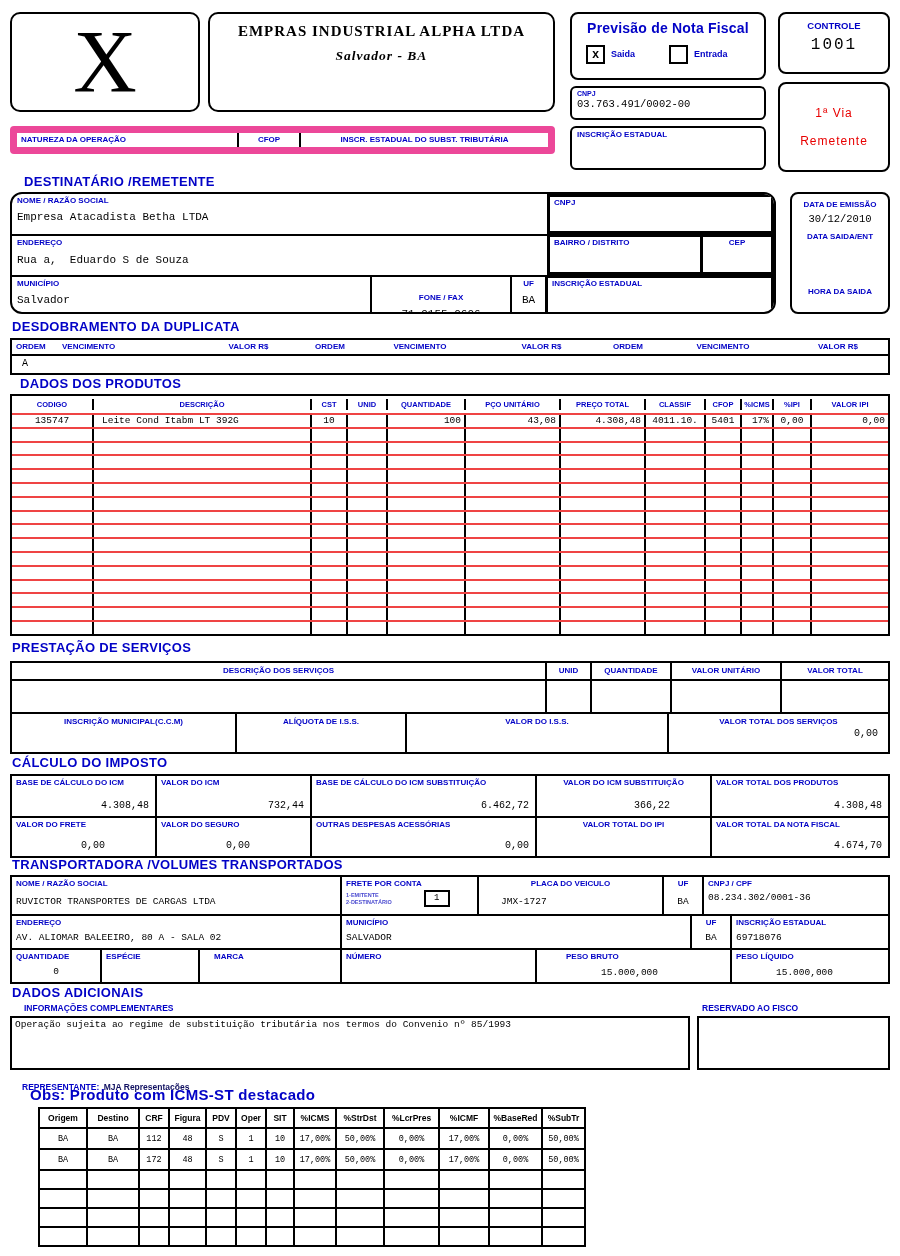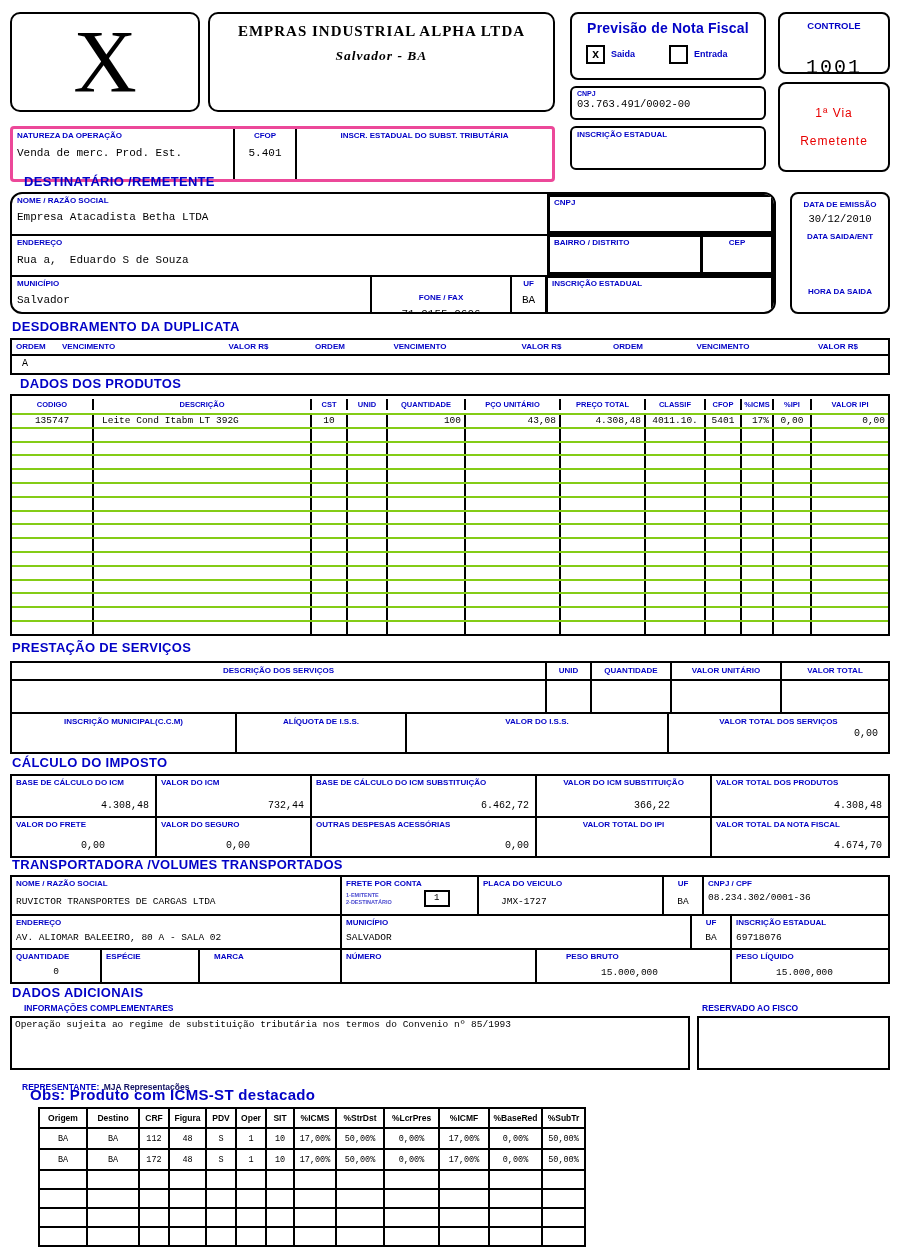--- a/index.html
+++ b/index.html
@@ -16,21 +16,21 @@
 .rbox { border:2px solid #000; border-radius:10px; }
 .row { display:flex; }
 .cell { border-right:2px solid #000; padding:2px 4px; overflow:hidden; }
 .cell.last { border-right:none; }
 .thk { border:3px solid #000; }
 .tr { text-align:right; }
 .tc { text-align:center; }
 
 .grid { border:2px solid #000; }
 .phead { display:flex; height:17px; align-items:center; }
-.prow { display:flex; height:13.8px; border-top:2px solid #84cc16; }
+.prow { display:flex; height:13.8px; border-top:2px solid #ef4444; }
 .pc { border-right:2px solid #000; overflow:hidden; font-family:"Liberation Mono",monospace; font-size:9.5px; line-height:11px; padding:0 3px; white-space:pre; }
 .pc:last-child { border-right:none; }
 .phead .pc { font-family:"Liberation Sans",sans-serif; color:#0202c6; font-weight:bold; font-size:7.5px; display:flex; align-items:center; justify-content:center; padding:0 1px; }
 .w0{width:82px}.w1{width:218px}.w2{width:36px}.w3{width:40px}.w4{width:78px}
 .w5{width:95px}.w6{width:85px}.w7{width:60px}.w8{width:36px}.w9{width:32px}.w10{width:38px}.w11{flex:1}
 
 .ft { border:2px solid #000; width:548px; }
 .ftr { display:flex; border-top:2px solid #000; height:19px; }
 .ftr.hd { border-top:none; height:18px; }
 .ftr.dat { height:21px; }
@@ -64,34 +64,34 @@
   <div style="display:flex;align-items:center;gap:6px;margin:9px 0 0 14px;">
     <span class="chk">x</span>
     <span class="lbl" style="font-size:9px;">Saida</span>
     <span class="chk" style="margin-left:28px;"></span>
     <span class="lbl" style="font-size:9px;">Entrada</span>
   </div>
 </div>
 
 <div class="abs rbox" style="left:778px;top:12px;width:112px;height:62px;border-radius:8px;text-align:center;">
   <div class="lbl c" style="font-size:9.5px;margin-top:7px;">CONTROLE</div>
-  <div class="val" style="font-size:20px;margin-top:24px;letter-spacing:2px;">1001</div>
+  <div class="val" style="font-size:16px;margin-top:4px;letter-spacing:2px;">1001</div>
 </div>
 
 <div class="abs rbox" style="left:570px;top:86px;width:196px;height:34px;border-radius:6px;padding:2px 5px;">
   <div class="lbl" style="font-size:7px;">CNPJ</div>
   <div class="val" style="font-size:10.5px;">03.763.491/0002-00</div>
 </div>
 
 <div class="abs rbox" style="left:778px;top:82px;width:112px;height:90px;border-radius:8px;text-align:center;">
   <div class="red" style="font-size:12px;letter-spacing:1px;margin-top:22px;">1ª Via</div>
   <div class="red" style="font-size:12px;letter-spacing:1px;margin-top:14px;">Remetente</div>
 </div>
 
-<div class="abs" style="left:10px;top:126px;width:545px;height:56px;border:3px solid #ec4899;border-radius:4px;display:flex;">
+<div class="abs" style="left:10px;top:126px;width:545px;height:28px;border:7px solid #ec4899;border-radius:4px;display:flex;">
   <div class="cell" style="width:222px;">
     <div class="lbl">NATUREZA DA OPERAÇÃO</div>
     <div class="val" style="margin-top:7px;">Venda de merc. Prod. Est.</div>
   </div>
   <div class="cell tc" style="width:62px;">
     <div class="lbl c">CFOP</div>
     <div class="val" style="margin-top:7px;">5.401</div>
   </div>
   <div class="cell last tc" style="flex:1;">
     <div class="lbl c">INSCR. ESTADUAL DO SUBST. TRIBUTÁRIA</div>
@@ -510,21 +510,21 @@
       <div class="lbl">FRETE POR CONTA</div>
       <div style="display:flex;align-items:center;margin-top:2px;">
         <div>
           <div class="lbl" style="font-size:5.5px;color:#4a4ad0;">1-EMITENTE</div>
           <div class="lbl" style="font-size:5.5px;color:#4a4ad0;">2-DESTINATÁRIO</div>
         </div>
         <div style="width:26px;height:17px;border:2px solid #000;margin-left:32px;text-align:center;font-family:'Liberation Mono',monospace;font-size:9px;line-height:13px;">1</div>
       </div>
     </div>
     <div class="impc" style="width:185px;">
-      <div class="lbl c" style="text-align:left;">PLACA DO VEICULO</div>
+      <div class="lbl c" style="text-align:center;">PLACA DO VEICULO</div>
       <div class="val" style="font-size:9.5px;margin:8px 0 0 18px;">JMX-1727</div>
     </div>
     <div class="impc tc" style="width:40px;">
       <div class="lbl c">UF</div>
       <div class="val" style="font-size:9.5px;margin-top:8px;">BA</div>
     </div>
     <div class="impc" style="flex:1;">
       <div class="lbl">CNPJ / CPF</div>
       <div class="val" style="font-size:9.5px;margin-top:4px;">08.234.302/0001-36</div>
     </div>

